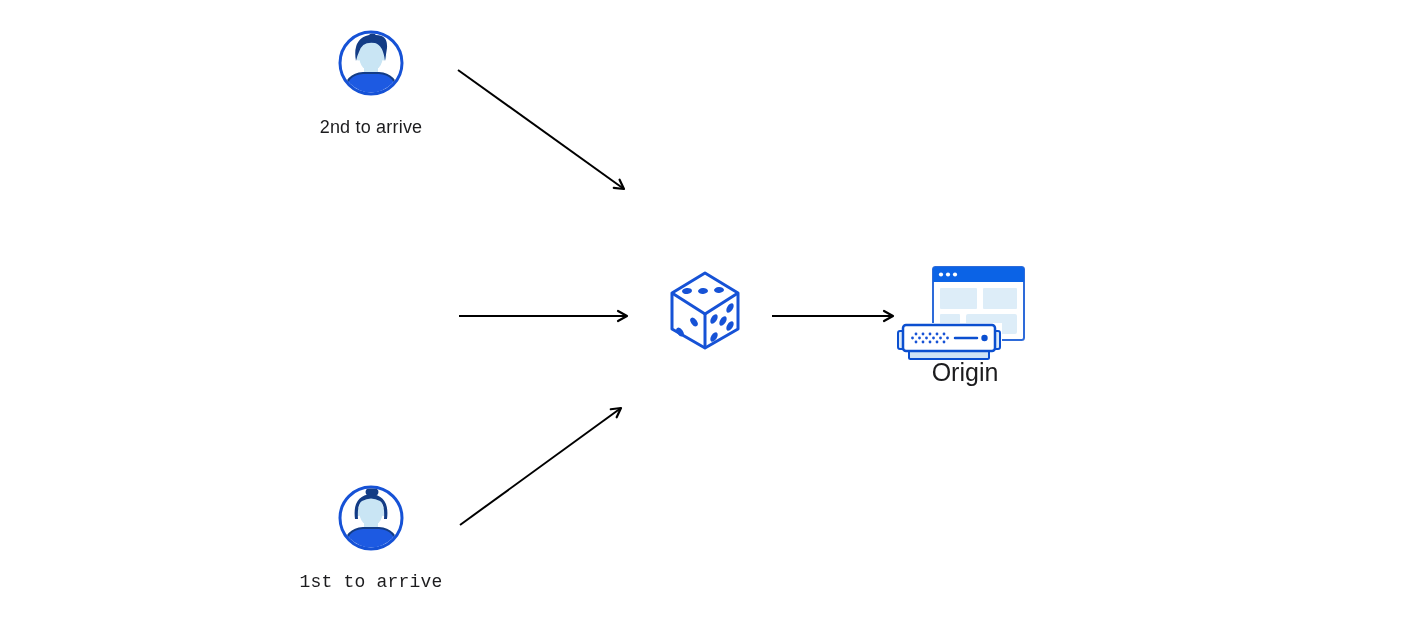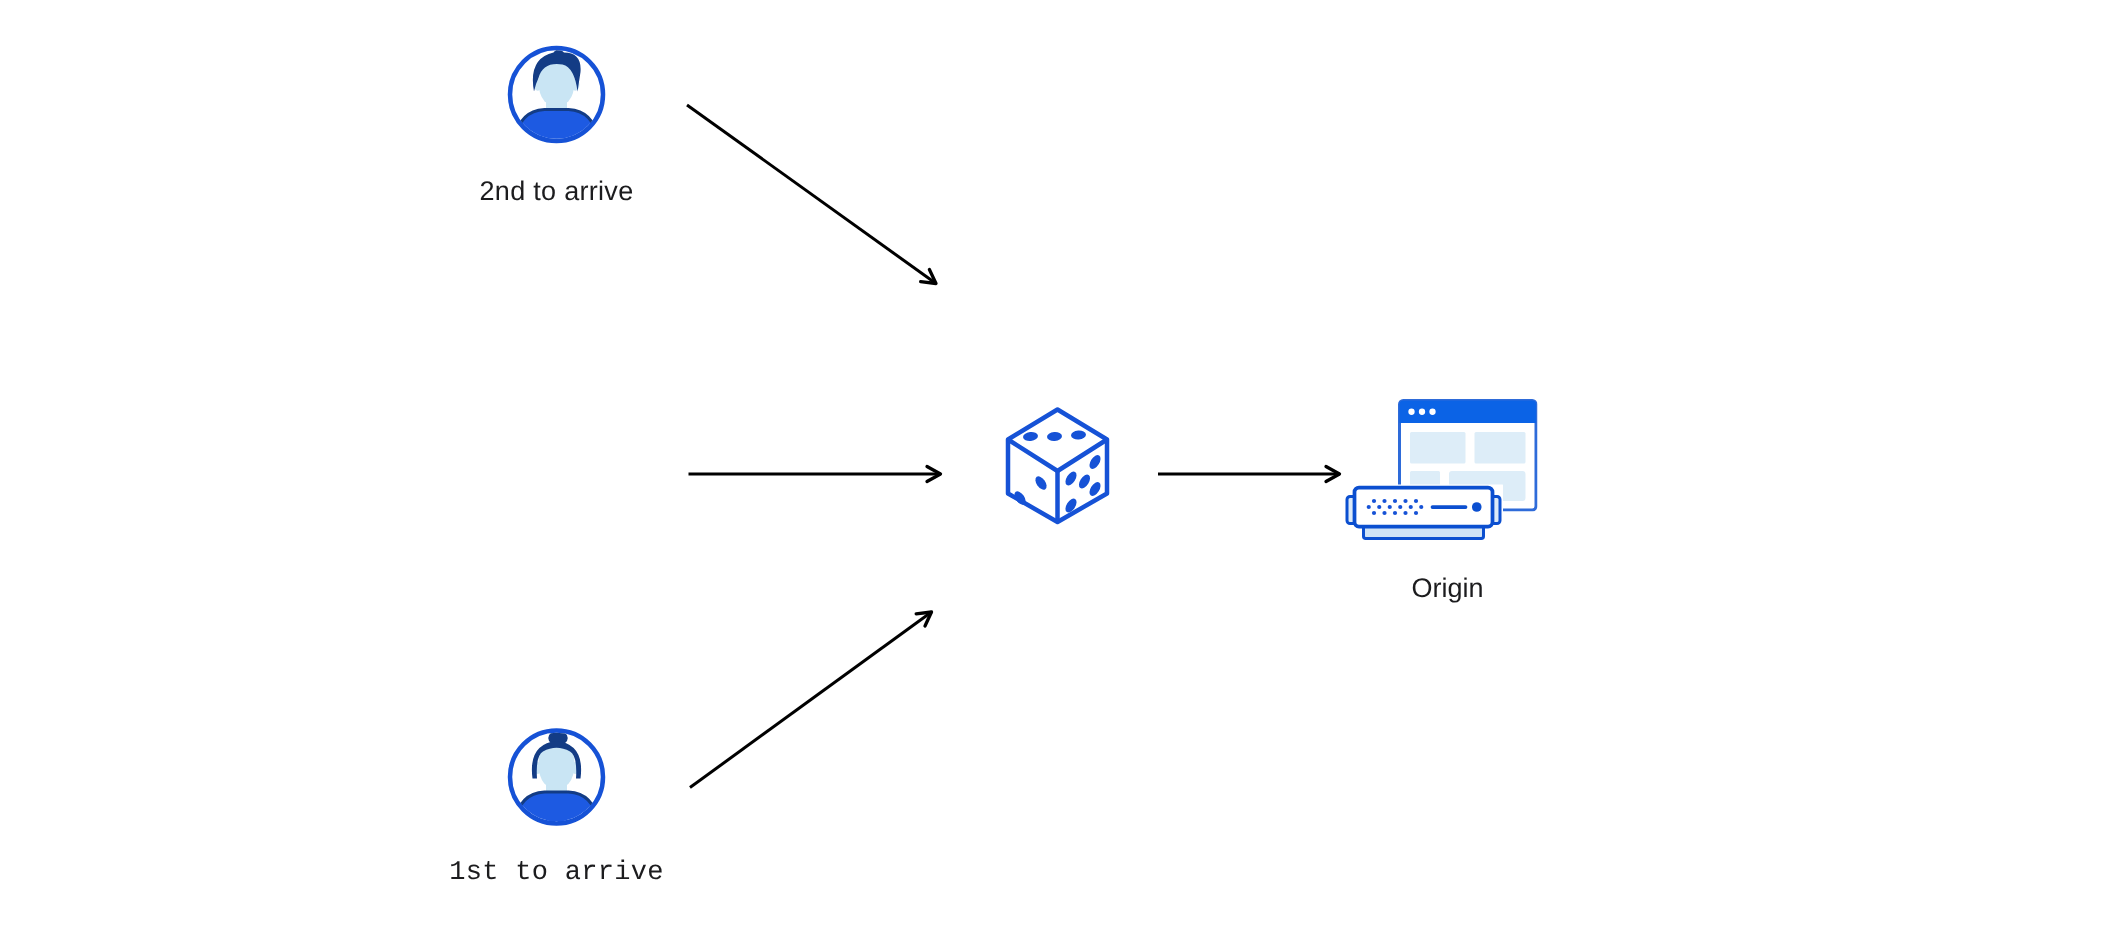--- a/index.html
+++ b/index.html
@@ -23,23 +23,23 @@
     font-size: 18px;
     color: #1c1c1e;
     letter-spacing: 0.2px;
     white-space: nowrap;
   }
   .dice-wrap { position: absolute; left: 668px; top: 271px; width: 74px; height: 79px; }
   .origin-wrap { position: absolute; left: 890px; top: 260px; width: 160px; height: 150px; }
   .browser-svg { position: absolute; left: 42px; top: 6px; width: 93px; height: 75px; }
   .server-svg { position: absolute; left: 6px; top: 63px; width: 106px; height: 42px; }
   .origin-label {
-    position: absolute; left: 5px; top: 122px; width: 140px;
+    position: absolute; left: 5px; top: 98px; width: 140px;
     text-align: center;
-    font-size: 18px;
+    font-size: 25px;
     color: #1c1c1e;
   }
 </style>
 </head>
 <body>
 
 <div class="canvas">
 
   <svg class="arrows-layer" viewBox="0 0 1405 633">
     <defs>

